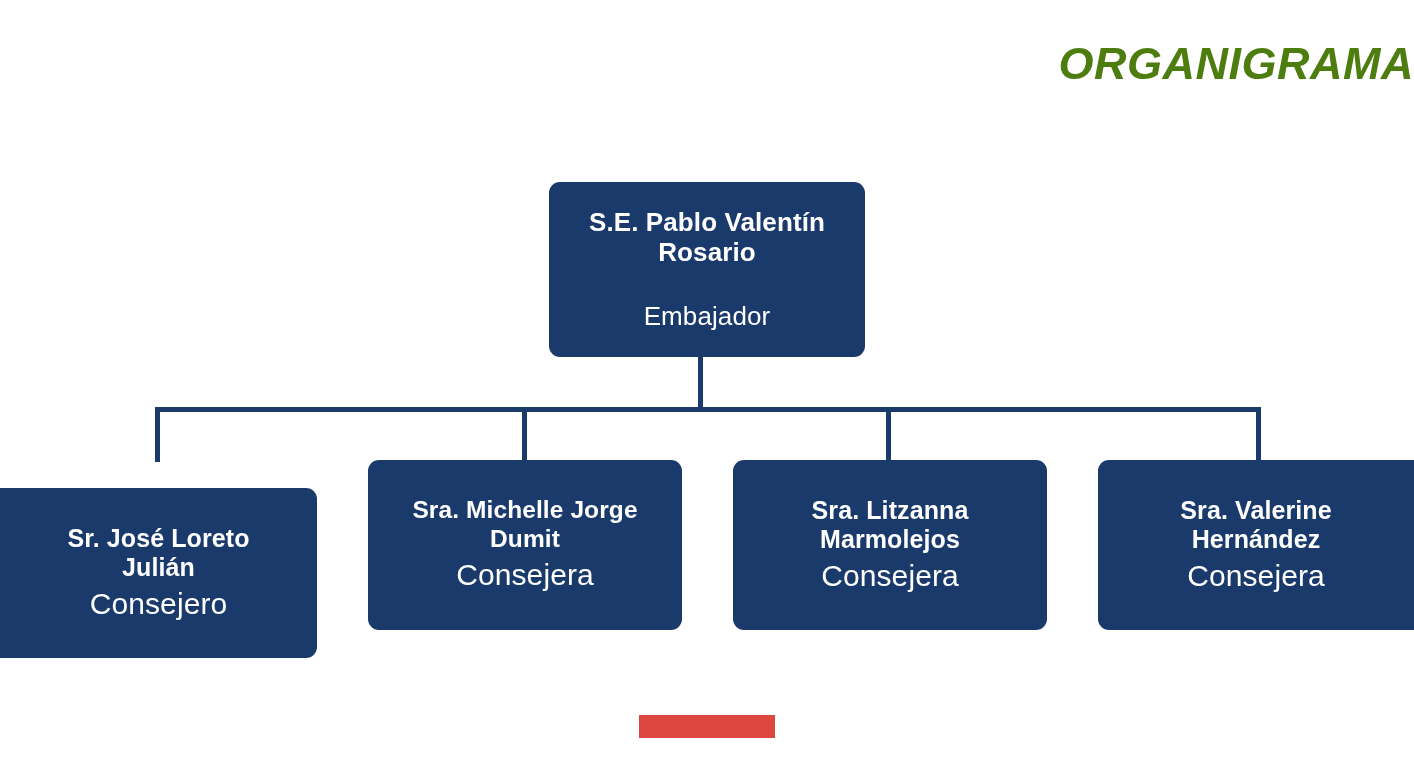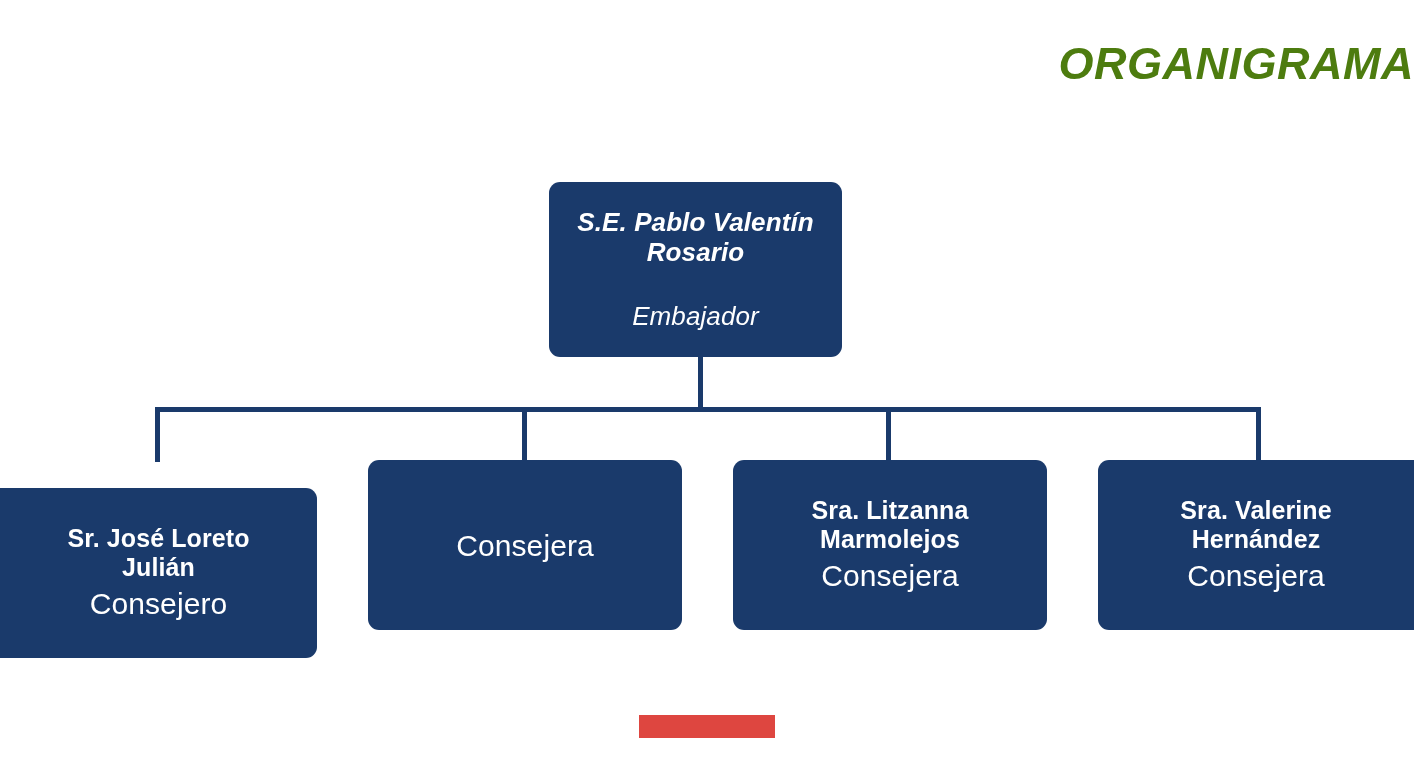--- a/index.html
+++ b/index.html
@@ -57,23 +57,22 @@
     font-size: 30px;
     font-weight: normal;
     line-height: 1.25;
     margin-top: 2px;
     letter-spacing: 0.1px;
   }
 
   #node-root {
     left: 549px;
     top: 182px;
-    width: 293px;
+    width: 316px;
     height: 175px;
-    font-style: italic;
   }
   #node-root .name { font-size: 26px; }
   #node-root .role { font-size: 26px; margin-top: 32px; }
 
   #node-child-0 {
     left: 0px;
     top: 460px;
     width: 317px;
     height: 170px;
     border-radius: 0 11px 11px 0;
@@ -150,20 +149,22 @@
 <div class="drop" id="connector-drop-1"></div>
 <div class="drop" id="connector-drop-2"></div>
 <div class="drop" id="connector-drop-3"></div>
 
 <div class="node" id="node-child-0">
   <div class="name">Sr. José Loreto
 Julián</div>
   <div class="role">Consejero</div>
 </div>
 <div class="node" id="node-child-1">
+  <div class="name">Sra. Michelle Jorge
+Dumit</div>
   <div class="role">Consejera</div>
 </div>
 <div class="node" id="node-child-2">
   <div class="name">Sra. Litzanna
 Marmolejos</div>
   <div class="role">Consejera</div>
 </div>
 <div class="node" id="node-child-3">
   <div class="name">Sra. Valerine
 Hernández</div>

